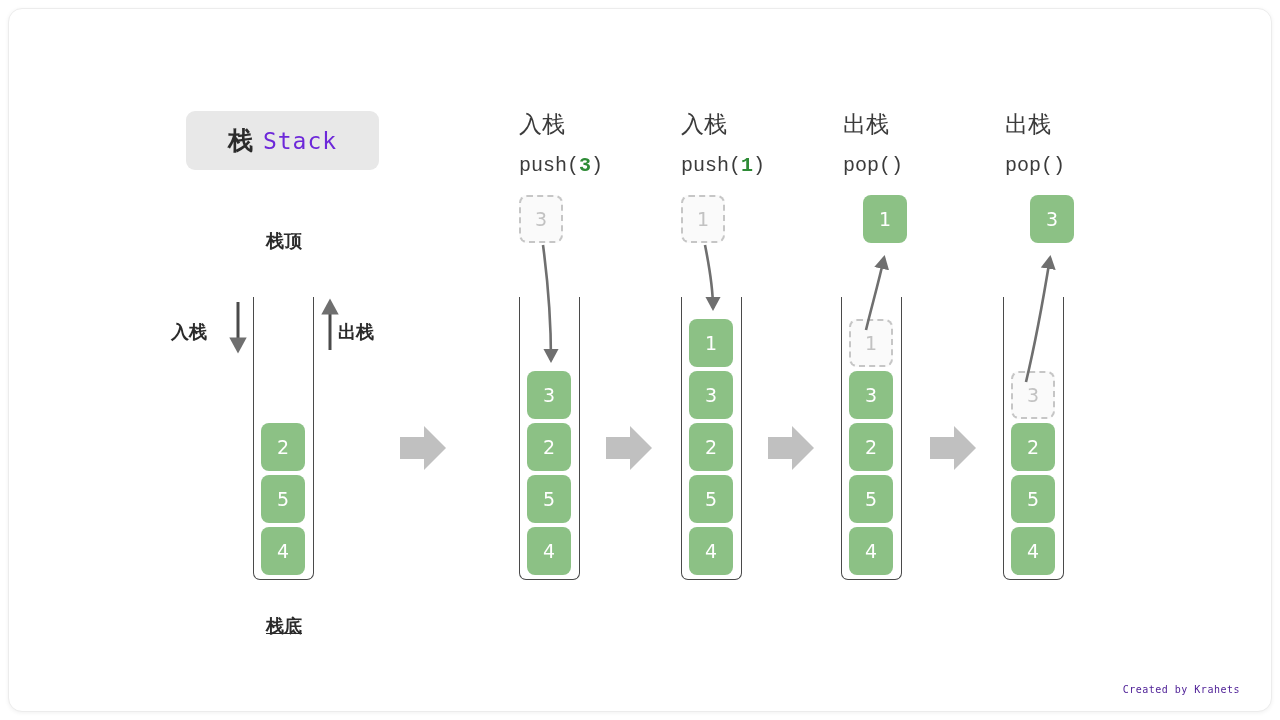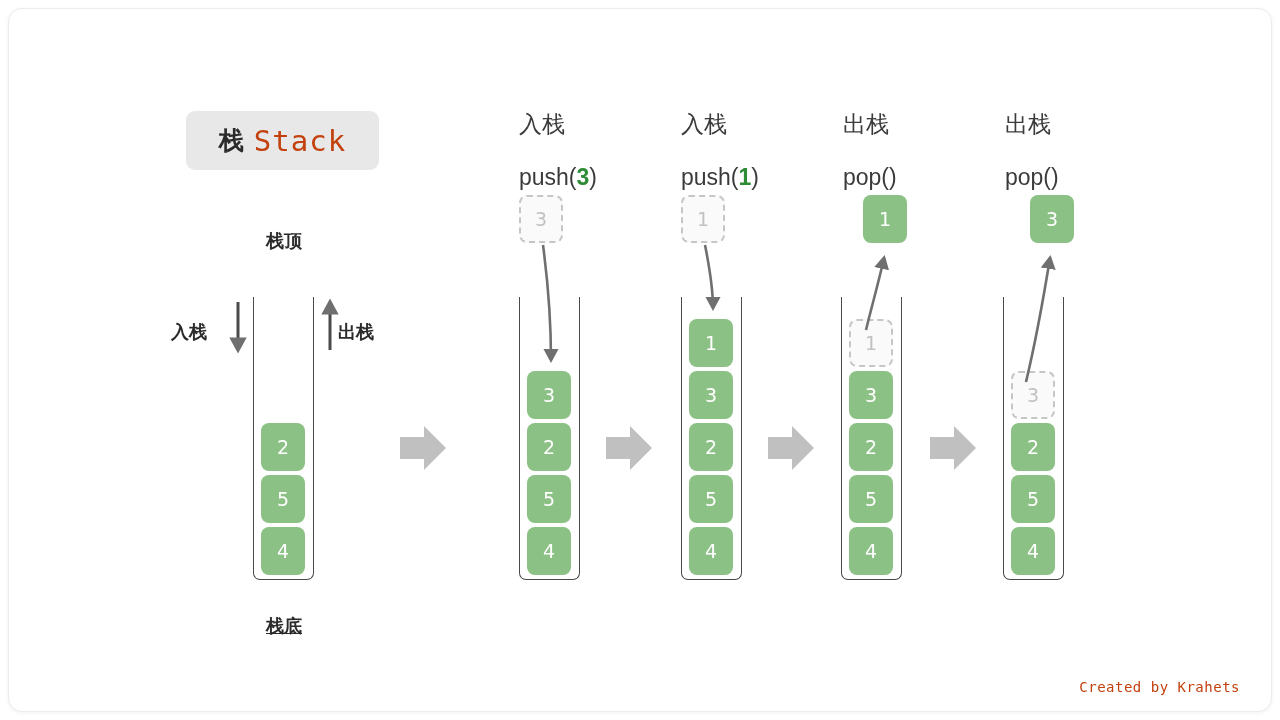--- a/index.html
+++ b/index.html
@@ -48,22 +48,22 @@
   }
   .title-chip .t-cn {
     font-family: "Liberation Sans", sans-serif;
     font-weight: bold;
     font-size: 25px;
     color: #2b2b2b;
     letter-spacing: 0px;
   }
   .title-chip .t-en {
     font-family: "DejaVu Sans Mono", monospace;
-    font-size: 29px;
-    color: #c2410c;
+    font-size: 23px;
+    color: #6d28d9;
     margin-left: 10px;
     letter-spacing: 1px;
   }
 
   
   .stack-col {
     position: absolute;
   }
   .container-shell {
     position: absolute;
@@ -100,24 +100,24 @@
     position: absolute;
     line-height: 1.42;
     white-space: nowrap;
   }
   .stage-caption .line-cn {
     font-family: "Liberation Sans", sans-serif;
     font-size: 23px;
     color: #3b3b3b;
   }
   .stage-caption .line-code {
-    font-family: Liberation Sans, sans-serif;
-    font-size: 23px;
+    font-family: Liberation Mono, monospace;
+    font-size: 20px;
     color: #3b3b3b;
-    margin-top: 20px;
+    margin-top: 11px;
   }
   .stage-caption .arg {
     color: #2e8b36;
     font-weight: bold;
   }
 
   
   .side-label {
     position: absolute;
     font-family: "Liberation Sans", sans-serif;
@@ -135,22 +135,22 @@
     white-space: nowrap;
     text-align: center;
   }
 
   
   .credit {
     position: absolute;
     right: 40px;
     bottom: 25px;
     font-family: "DejaVu Sans Mono", monospace;
-    font-size: 14px;
-    color: #c2410c;
+    font-size: 10px;
+    color: #4c1d95;
     letter-spacing: 0.5px;
   }
 
   svg.overlay {
     position: absolute;
     left: 0;
     top: 0;
     width: 1280px;
     height: 720px;
     pointer-events: none;

